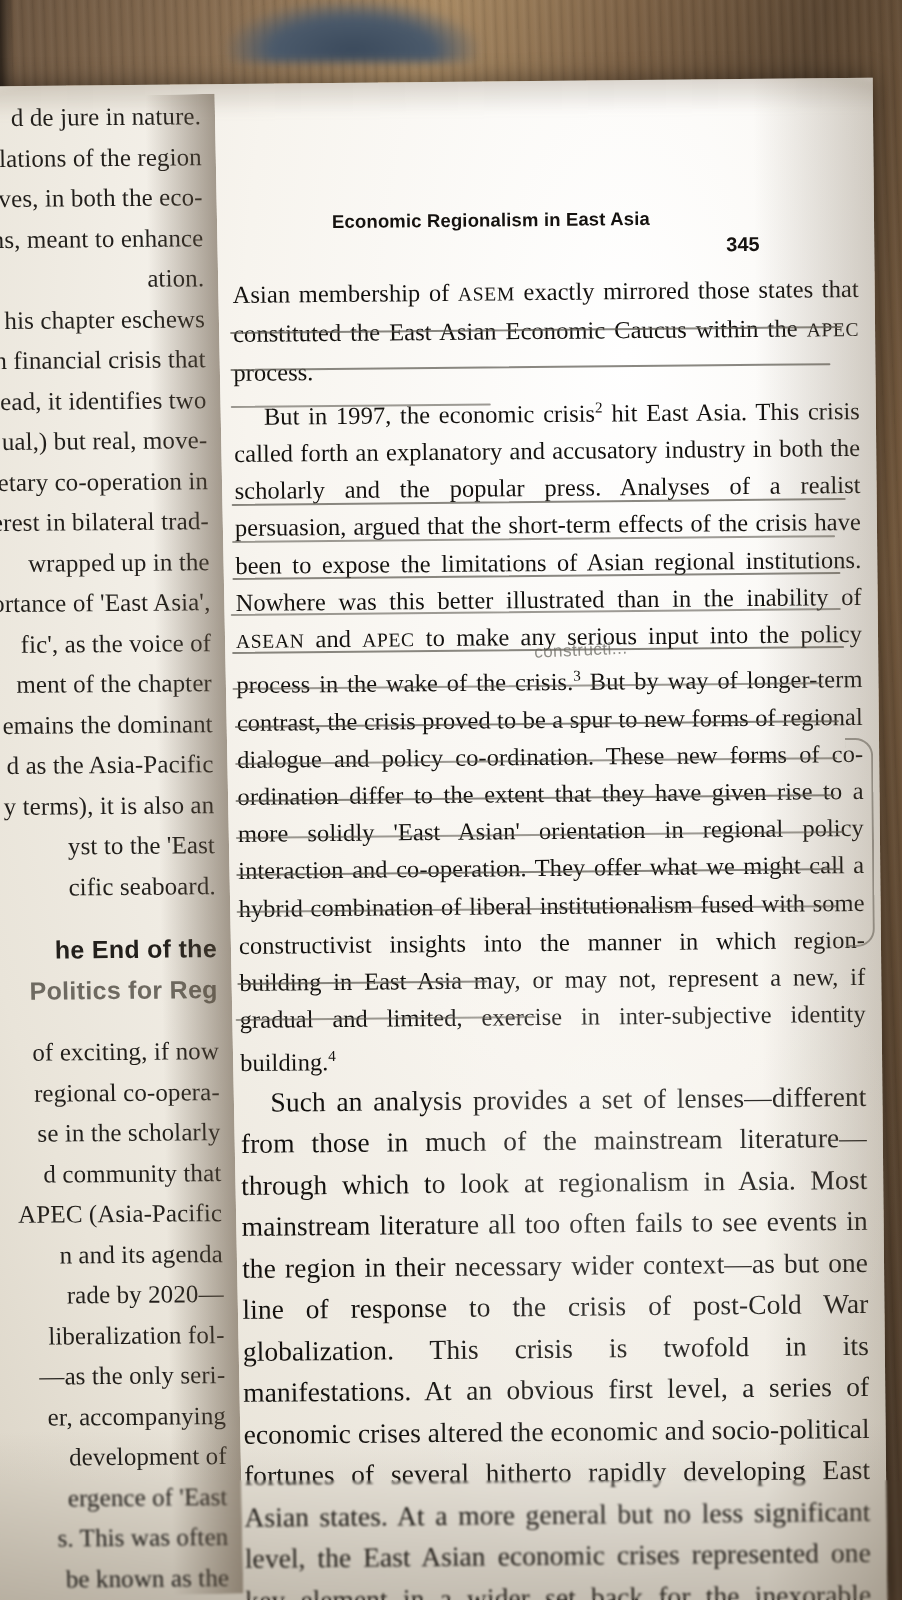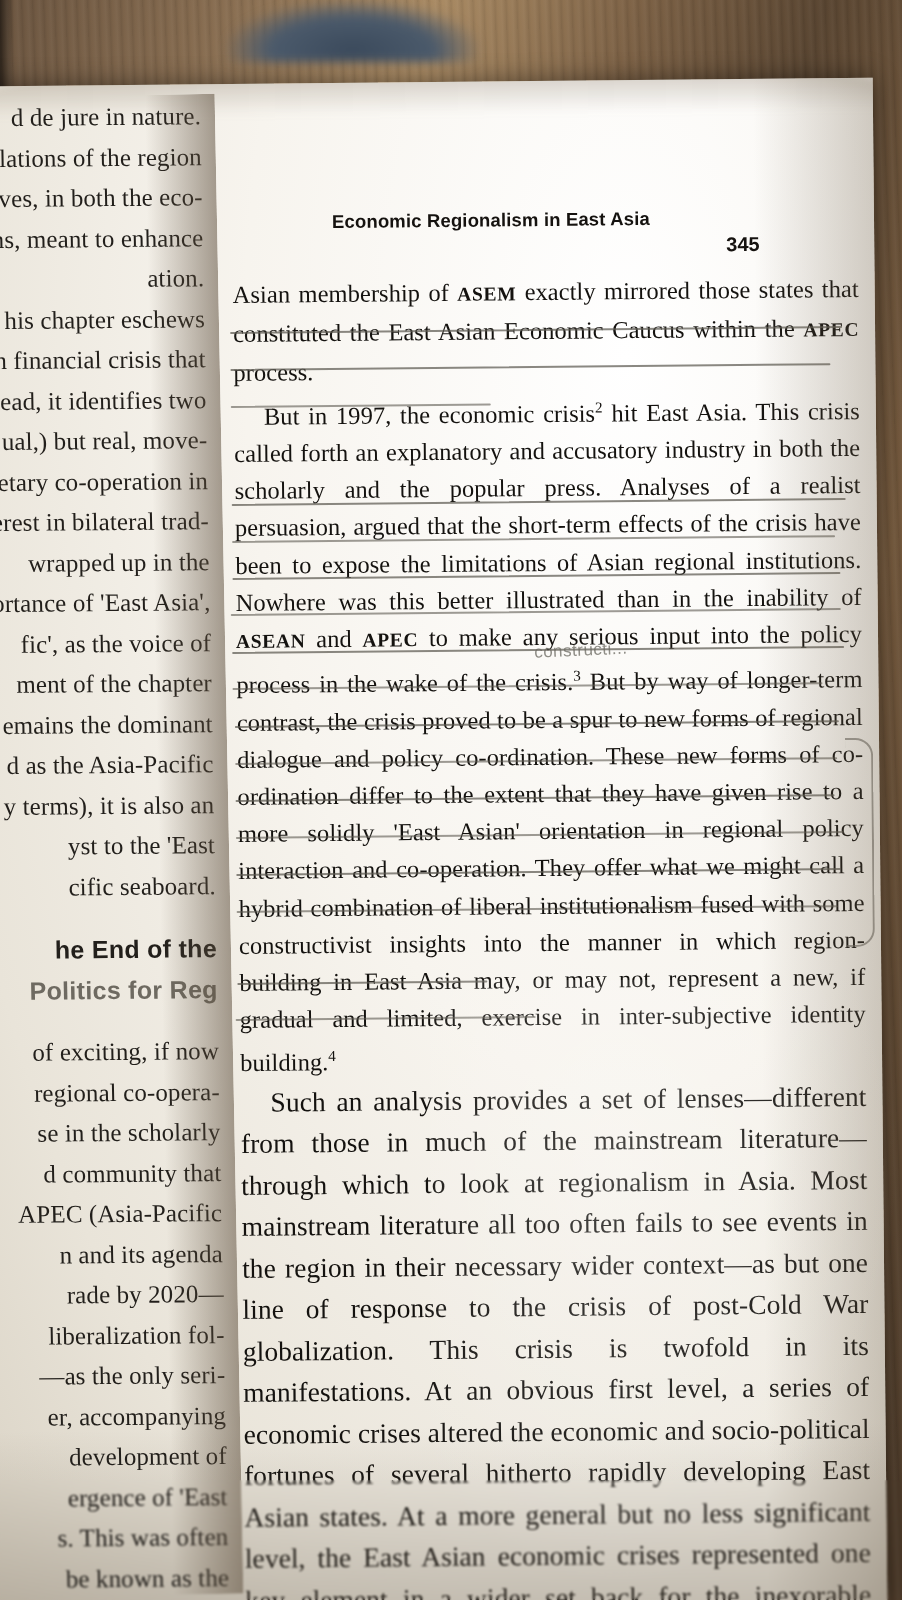--- a/index.html
+++ b/index.html
@@ -154,21 +154,20 @@
     letter-spacing: .05px;
   }
   p.body.lower {
     font-size: 27.5px;
     line-height: 41.5px;
   }
   p.indent { text-indent: 30px; }
   .sc {
     font-size: 0.80em;
     letter-spacing: .6px;
-    font-weight: bold;
   }
   sup { font-size: .62em; vertical-align: super; }
 
   
   .ann {
     position: absolute;
     pointer-events: none;
   }
   .uline {
     position: absolute;

